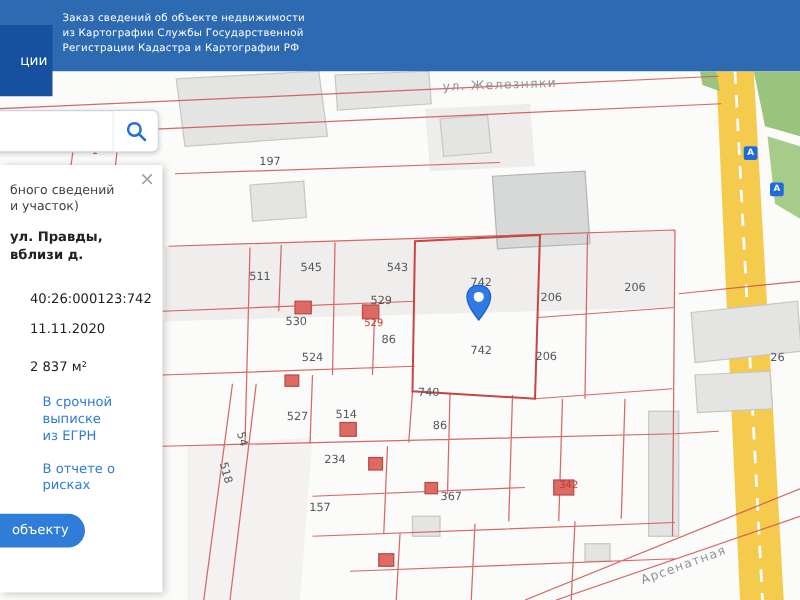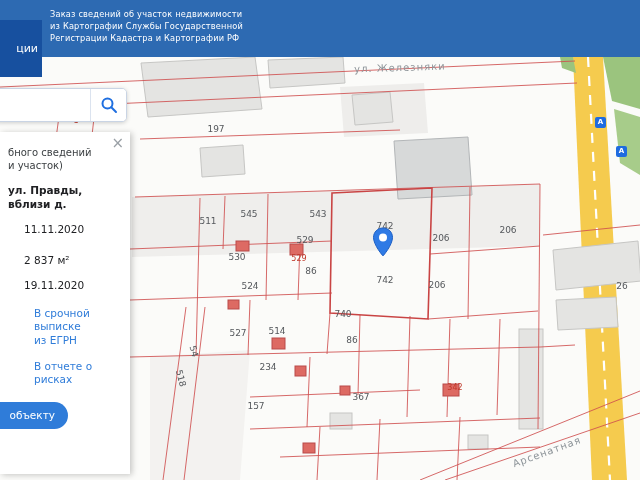--- a/index.html
+++ b/index.html
@@ -152,21 +152,21 @@
       <svg width="24" height="32" viewBox="0 0 24 32">
         <path d="M12,1 C6.5,1 2.5,5.2 2.5,10.5 C2.5,18 12,29 12,29 C12,29 21.5,18 21.5,10.5 C21.5,5.2 17.5,1 12,1 Z" fill="#2f7ae5" stroke="#1d5fc4" stroke-width="1"></path>
         <circle cx="12" cy="10.5" r="4" fill="#ffffff"></circle>
       </svg>
     </div>
   </div>
 
   <header class="top-banner">
     <div class="logo-frag">ции</div>
     <div class="banner-text">
-      <div>Заказ сведений об участок недвижимости</div>
+      <div>Заказ сведений об объекте недвижимости</div>
       <div>из Картографии Службы Государственной</div>
       <div>Регистрации Кадастра и Картографии РФ</div>
     </div>
   </header>
 
   <div class="search-box">
     <input class="search-input" type="text" value="" style="">
     <button class="search-btn">
       <svg width="18" height="18" viewBox="0 0 18 18">
         <circle cx="7.5" cy="7.5" r="5" fill="none" stroke="#1f6fe0" stroke-width="2"></circle>
@@ -176,23 +176,23 @@
   </div>
 
   <aside class="card">
     <button class="close">×</button>
 
     <div class="usage">бного сведений</div>
     <div class="usage">и участок)</div>
 
     <div class="addr">ул. Правды, вблизи д.</div>
 
+    <div class="val cadnum">40:26:000123:742</div>
     <div class="val d1">11.11.2020</div>
     <div class="val area">2 837 м²</div>
-    <div class="val d2">19.11.2020</div>
 
     <a class="lnk">В срочной выписке
 из ЕГРН</a>
     <a class="lnk">В отчете о рисках</a>
 
     <button class="goto-btn">объекту</button>
 
   </aside>
 
 </div>

